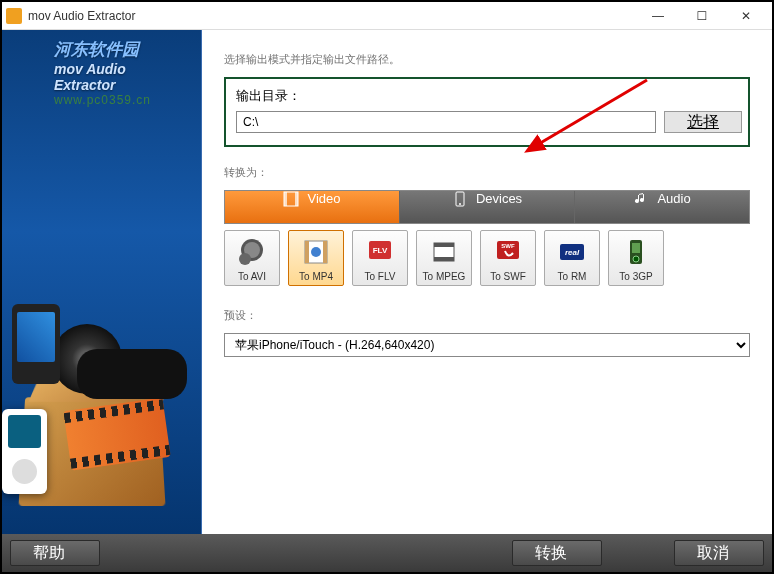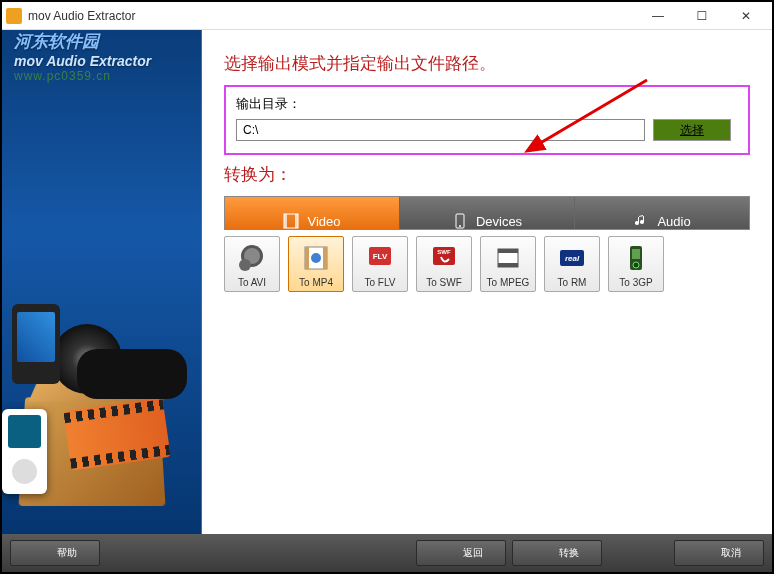--- a/index.html
+++ b/index.html
@@ -9,74 +9,74 @@
 
 .titlebar { height: 28px; background: #fff; display: flex; align-items: center; padding: 0 4px; border-bottom: 1px solid #ddd; }
 .titlebar .app-icon { width: 16px; height: 16px; margin-right: 6px; background: #f0a020; border-radius: 2px; position: relative; }
 .titlebar .title { font-size: 12px; color: #333; flex: 1; }
 .win-btns { display: flex; }
 .win-btn { width: 44px; height: 26px; display: flex; align-items: center; justify-content: center; font-size: 12px; color: #333; cursor: pointer; }
 
 
 .main-area { display: flex; height: 504px; }
 .sidebar { width: 200px; background: linear-gradient(180deg, #0a3d7a 0%, #1558a8 40%, #05356f 100%); position: relative; overflow: hidden; border-right: 1px solid #3a6cb0; }
-.sidebar-logo { padding: 0 12px; }
+.sidebar-logo { padding: 8px 12px; margin-left: 40px; }
 .logo-text { font-size: 17px; font-weight: bold; color: #88c0ff; font-style: italic; text-shadow: 0 1px 2px rgba(0,0,0,0.5); }
 .logo-site { font-size: 12px; color: #3a8040; letter-spacing: 1px; }
 .sidebar-img { position: absolute; bottom: 10px; left: -10px; width: 210px; height: 260px; }
 .box { position: absolute; bottom: 20px; left: 30px; width: 140px; height: 110px; background: linear-gradient(135deg, #d4a050, #a06020); transform: perspective(200px) rotateX(10deg); border-radius: 4px; }
 .box::before { content: ""; position: absolute; top: -30px; left: 0; width: 140px; height: 35px; background: linear-gradient(135deg, #e4b060, #b07030); transform: skewX(-20deg) translateX(10px); }
 .ipod { position: absolute; bottom: 30px; left: 10px; width: 45px; height: 85px; background: #fff; border-radius: 6px; box-shadow: 0 2px 8px rgba(0,0,0,0.5); }
 .ipod::after { content: ""; position: absolute; bottom: 10px; left: 10px; width: 25px; height: 25px; border-radius: 50%; background: #ddd; }
 .ipod::before { content: ""; position: absolute; top: 6px; left: 6px; width: 33px; height: 33px; background: #0a6080; border-radius: 3px; }
 .phone { position: absolute; bottom: 140px; left: 20px; width: 48px; height: 80px; background: #222; border-radius: 6px; }
 .phone::before { content: ""; position: absolute; top: 8px; left: 5px; width: 38px; height: 50px; background: linear-gradient(45deg, #1050a0, #3090e0); border-radius: 2px; }
 .disc { position: absolute; bottom: 130px; left: 60px; width: 70px; height: 70px; border-radius: 50%; background: radial-gradient(circle, #888 0%, #333 30%, #111 70%); }
 .disc::after { content: ""; position: absolute; top: 28px; left: 28px; width: 14px; height: 14px; border-radius: 50%; background: #555; }
 .psp { position: absolute; bottom: 125px; left: 85px; width: 110px; height: 50px; background: #111; border-radius: 20px; }
 .film { position: absolute; bottom: 60px; left: 75px; width: 100px; height: 60px; background: linear-gradient(90deg, #f08030, #e06020); border-radius: 4px; transform: rotate(-8deg); }
 .film::before, .film::after { content: ""; position: absolute; left: 0; width: 100%; height: 10px; background: repeating-linear-gradient(90deg, #222 0 6px, transparent 6px 12px); }
 .film::before { top: 2px; }
 .film::after { bottom: 2px; }
 
 
 .content { flex: 1; background: #fff; padding: 22px 22px 10px 22px; position: relative; }
-.section-label { font-size: 17px; color: #b91c1c; margin-bottom: 10px; }
-.red-box { border: 2px solid #d946ef; padding: 8px 17px 12px 10px; margin-bottom: 8px; }
+.section-label { font-size: 11px; color: #737373; margin-bottom: 10px; }
+.red-box { border: 2px solid #14532d; padding: 8px 6px 12px 10px; margin-bottom: 18px; }
 .red-box .label { font-size: 13px; margin-bottom: 6px; }
 .dir-row { display: flex; gap: 8px; }
 .dir-input { flex: 1; height: 22px; border: 1px solid #888; padding: 0 6px; font-size: 12px; }
-.browse-btn { width: 78px; height: 22px; background: #4d7c0f; border: 1px solid #999; font-size: 12px; cursor: pointer; text-decoration: underline; }
+.browse-btn { width: 78px; height: 22px; background: #e5e5e5; border: 1px solid #999; font-size: 16px; cursor: pointer; text-decoration: underline; }
 
 
 .arrow { position: absolute; top: 45px; right: 120px; pointer-events: none; }
 
 
 .tab-row { display: flex; height: 34px; border: 1px solid #888; margin-bottom: 6px; overflow: hidden; }
-.tab { flex: 1; display: flex; align-items: flex-end; justify-content: center; gap: 8px; font-size: 13px; color: #fff; cursor: pointer; border-right: 1px solid #666; }
+.tab { flex: 1; display: flex; align-items: flex-start; justify-content: center; gap: 8px; font-size: 13px; color: #fff; cursor: pointer; border-right: 1px solid #666; }
 .tab:last-child { border-right: none; }
 .tab.video { background: linear-gradient(180deg, #ff9a3c, #e87010); }
 .tab.devices { background: linear-gradient(180deg, #777, #555); }
 .tab.audio   { background: linear-gradient(180deg, #777, #555); }
 .tab-icon { width: 16px; height: 16px; }
 
 
 .format-grid { display: flex; flex-wrap: wrap; gap: 8px; margin-top: 4px; }
 .fmt-btn { width: 56px; height: 56px; border: 1px solid #aaa; background: linear-gradient(180deg, #fdfdfd, #e8e8e8); display: flex; flex-direction: column; align-items: center; justify-content: flex-end; padding-bottom: 3px; cursor: pointer; font-size: 10px; color: #333; border-radius: 2px; }
 .fmt-btn.selected { border: 1px solid #d07000; background: linear-gradient(180deg, #fff2d8, #ffd890); }
 .fmt-icon { width: 34px; height: 30px; margin-bottom: 4px; display: flex; align-items: center; justify-content: center; }
 
 
 .preset-section { margin-top: 22px; }
 .preset-select { width: 100%; height: 24px; border: 1px solid #888; font-size: 12px; padding: 0 6px; background: #fff; }
 
 
 .bottombar { height: 38px; background: linear-gradient(180deg, #5a5a5a, #3a3a3a); display: flex; align-items: center; padding: 0 8px; gap: 6px; }
 .bottombar .spacer { flex: 1; }
-.bbtn { height: 26px; min-width: 90px; background: linear-gradient(180deg, #6a6a6a, #4a4a4a); color: #fff; border: 1px solid #2a2a2a; font-size: 10px; cursor: pointer; padding: 0 22px; border-radius: 2px; text-align: right; }
+.bbtn { height: 26px; min-width: 90px; background: linear-gradient(180deg, #6a6a6a, #4a4a4a); color: #fff; border: 1px solid #2a2a2a; font-size: 16px; cursor: pointer; padding: 0 22px; border-radius: 2px; text-align: left; }
 </style>
 </head>
 <body>
 
 <div class="outer-border">
 
   <div class="titlebar">
     <div class="app-icon"></div>
     <div class="title">mov Audio Extractor</div>
     <div class="win-btns">
@@ -178,64 +178,69 @@
               <svg viewBox="0 0 34 30">
                 <rect x="6" y="4" width="22" height="18" rx="2" fill="#d03030"></rect>
                 <text x="17" y="16" font-size="8" fill="#fff" text-anchor="middle" font-weight="bold">FLV</text>
               </svg>
             </div>
             <span>To FLV</span>
           </div>
           <div class="fmt-btn">
             <div class="fmt-icon">
               <svg viewBox="0 0 34 30">
+                <rect x="7" y="6" width="20" height="18" fill="#fff" stroke="#555"></rect>
+                <rect x="7" y="6" width="20" height="4" fill="#555"></rect>
+                <rect x="7" y="20" width="20" height="4" fill="#555"></rect>
+              </svg>
+            </div>
+            <span>To MPEG</span>
+          </div>
+          <div class="fmt-btn">
+            <div class="fmt-icon">
+              <svg viewBox="0 0 34 30">
                 <rect x="6" y="4" width="22" height="18" rx="2" fill="#c02020"></rect>
                 <text x="17" y="11" font-size="6" fill="#fff" text-anchor="middle" font-weight="bold">SWF</text>
                 <path d="M14 14 Q17 22 22 16" stroke="#fff" stroke-width="2" fill="none"></path>
               </svg>
             </div>
             <span>To SWF</span>
           </div>
           <div class="fmt-btn">
             <div class="fmt-icon">
               <svg viewBox="0 0 34 30">
-                <rect x="7" y="6" width="20" height="18" fill="#fff" stroke="#555"></rect>
-                <rect x="7" y="6" width="20" height="4" fill="#555"></rect>
-                <rect x="7" y="20" width="20" height="4" fill="#555"></rect>
-              </svg>
-            </div>
-            <span>To MPEG</span>
-          </div>
-          <div class="fmt-btn">
-            <div class="fmt-icon">
-              <svg viewBox="0 0 34 30">
                 <rect x="5" y="7" width="24" height="16" rx="2" fill="#103080"></rect>
                 <text x="17" y="18" font-size="8" fill="#fff" text-anchor="middle" font-style="italic" font-weight="bold">real</text>
               </svg>
             </div>
             <span>To RM</span>
           </div>
           <div class="fmt-btn">
             <div class="fmt-icon">
               <svg viewBox="0 0 34 30">
                 <rect x="11" y="3" width="12" height="24" rx="2" fill="#2a5020"></rect>
                 <rect x="13" y="6" width="8" height="10" fill="#60a050"></rect>
                 <circle cx="17" cy="22" r="3" fill="#050" stroke="#8c8"></circle>
               </svg>
             </div>
             <span>To 3GP</span>
           </div>
         </div>
 
+      <div class="preset-section">
+        <div class="section-label">预设：</div>
+        <select class="preset-select">
+          <option>苹果iPhone/iTouch - (H.264,640x420)</option>
+        </select>
+      </div>
 
     </div>
   </div>
 
   <div class="bottombar">
     <button class="bbtn">帮助</button>
     <div class="spacer"></div>
-    <button class="bbtn">返回</button>
     <button class="bbtn">转换</button>
     <div style="width:60px"></div>
     <button class="bbtn">取消</button>
   </div>
 
 </div>
 
 </body></html>

